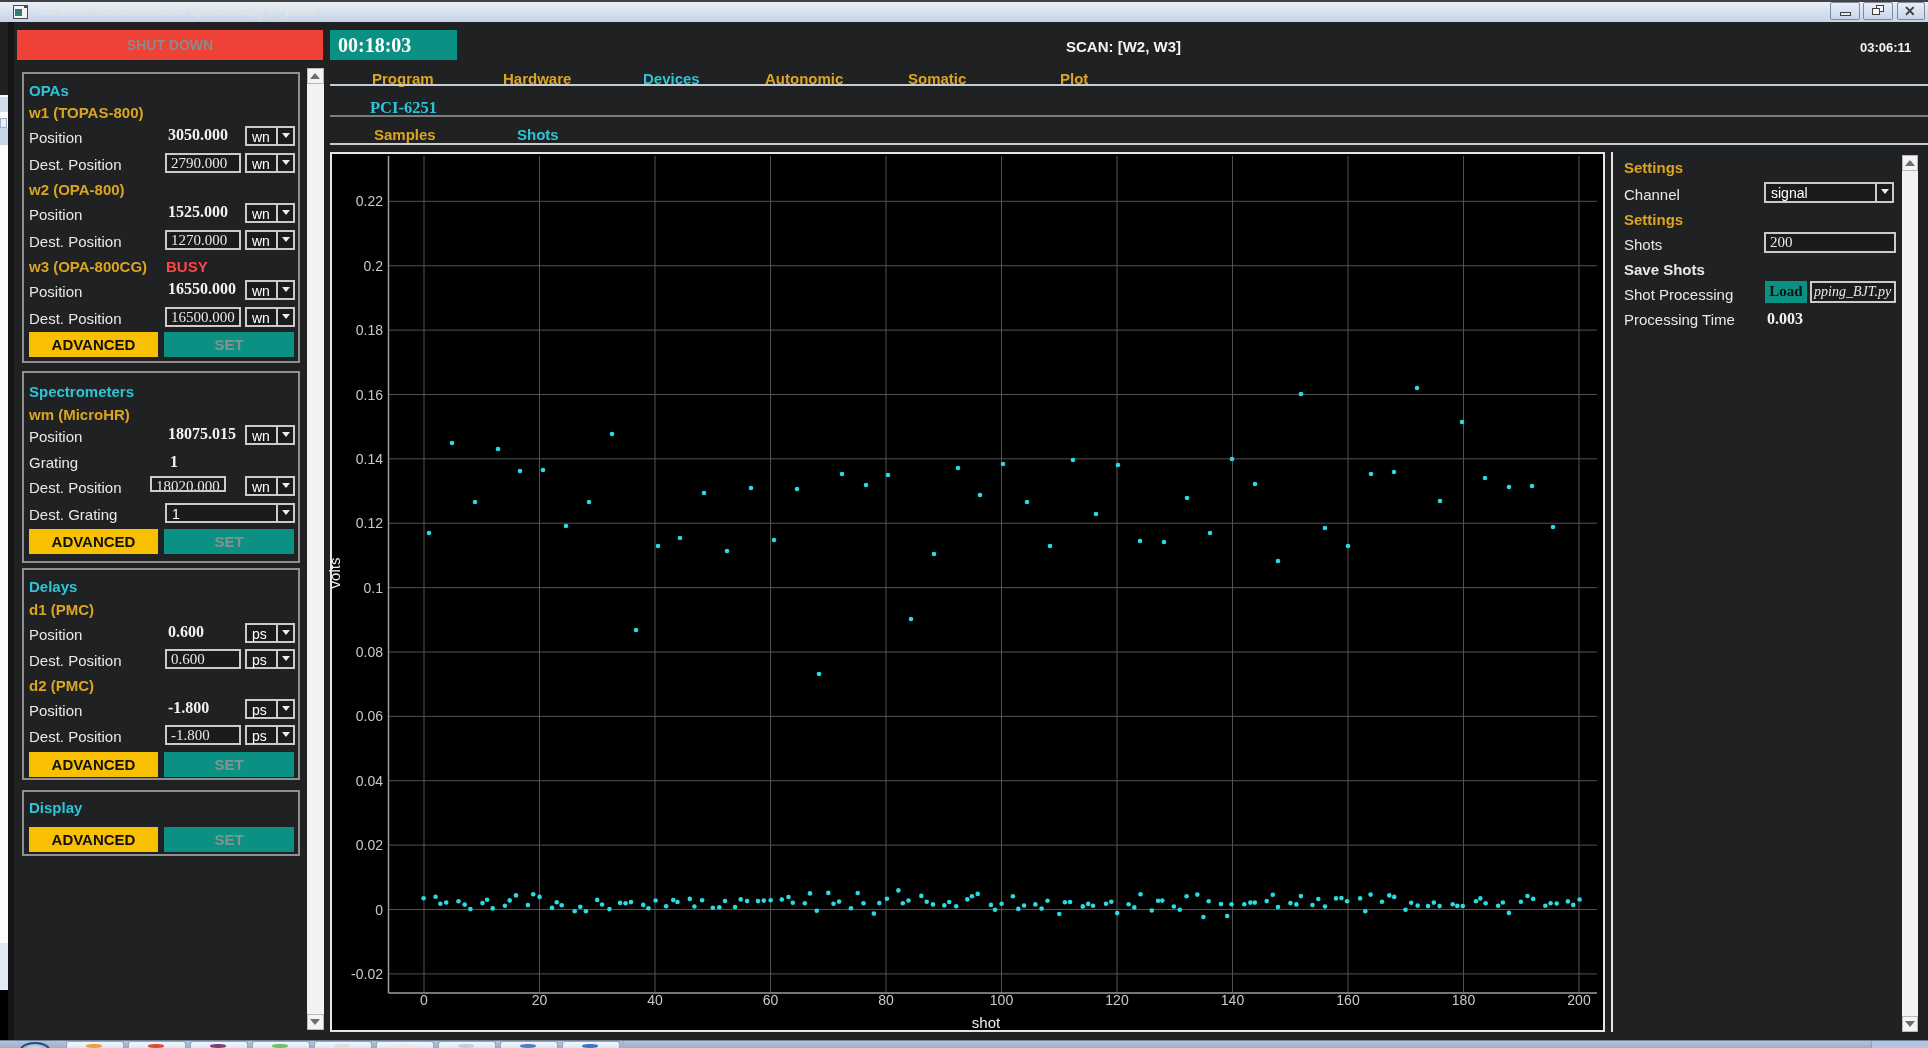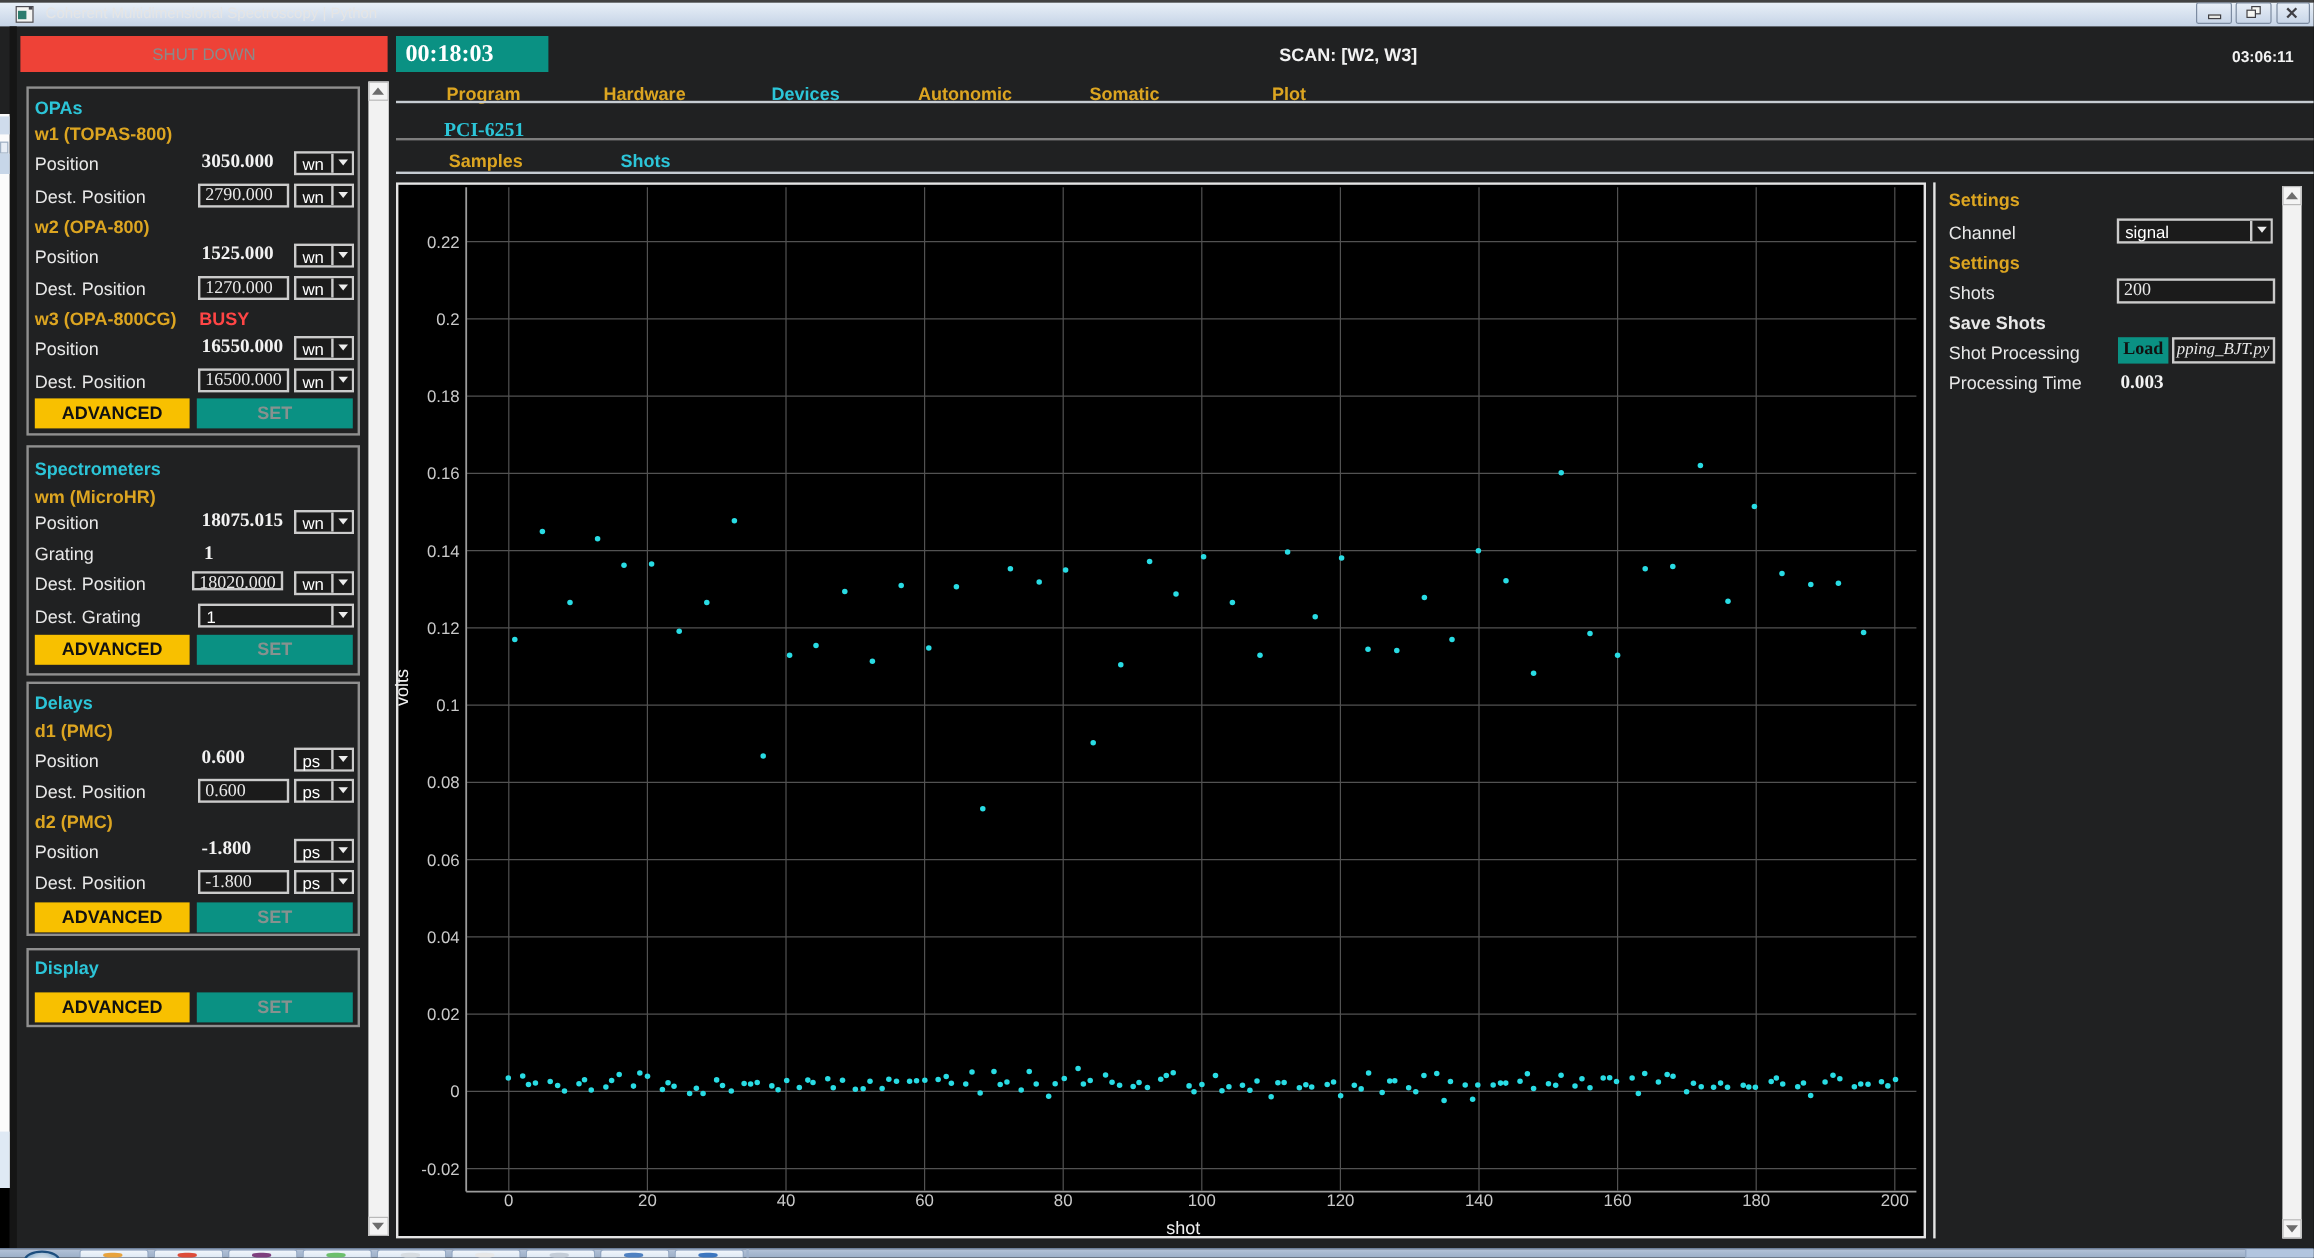--- a/index.html
+++ b/index.html
@@ -43,26 +43,26 @@
 <div class="abs" style="left:1904px;top:3px;width:14px;height:15px;color:#3f3f45;font-weight:bold;font-size:14px;">✕</div>
 
 <div class="abs" style="left:8px;top:22px;width:6px;height:1018px;background:#151515;"></div>
 <div class="abs" style="left:0;top:95px;width:8px;height:895px;background:#fbfbfb;"></div>
 <div class="abs" style="left:0;top:97px;width:8px;height:15px;background:#cfdcec;"></div>
 <div class="abs" style="left:0;top:118px;width:7px;height:10px;background:#e8eef6;border:1px solid #9fb0c4;"></div>
 <div class="abs" style="left:0;top:128px;width:8px;height:17px;background:#c7d6e8;"></div>
 <div class="abs" style="left:0;top:943px;width:8px;height:47px;background:#dfe9f4;"></div>
 <div class="abs" style="left:0;top:990px;width:8px;height:50px;background:#000;"></div>
 
-<div class="abs" style="left:17px;top:30px;width:306px;height:30px;background:#ee4237;color:#8a8a8a;font-weight:normal;font-size:14px;text-align:center;line-height:30px;">SHUT DOWN</div>
+<div class="abs" style="left:17px;top:30px;width:306px;height:30px;background:#ee4237;color:#8a8a8a;font-weight:bold;font-size:14px;text-align:center;line-height:30px;">SHUT DOWN</div>
 <div class="abs serifv" style="left:330px;top:30px;width:127px;height:30px;background:#0a9183;color:#fff;font-weight:bold;font-size:20px;padding-left:8px;line-height:31px;">00:18:03</div>
 <div class="abs" style="left:1066px;top:38px;font-size:15px;font-weight:bold;color:#f2f2f2;">SCAN: [W2, W3]</div>
 <div class="abs" style="left:1860px;top:40px;font-size:13px;font-weight:bold;color:#f2f2f2;">03:06:11</div>
 
-<div class="lbl gold" style="left:372px;top:70px;">Program</div>
+<div class="lbl gold" style="left:372px;top:70px;text-decoration:underline;">Program</div>
 <div class="lbl gold" style="left:503px;top:70px;">Hardware</div>
 <div class="lbl cyan" style="left:643px;top:70px;">Devices</div>
 <div class="lbl gold" style="left:765px;top:70px;">Autonomic</div>
 <div class="lbl gold" style="left:908px;top:70px;">Somatic</div>
 <div class="lbl gold" style="left:1060px;top:70px;">Plot</div>
 <div class="abs" style="left:330px;top:84px;width:1598px;height:2px;background:#c6ccd2;"></div>
 <div class="abs serifv" style="left:370px;top:98px;font-size:16.5px;font-weight:bold;color:#2cc5d8;">PCI-6251</div>
 <div class="abs" style="left:330px;top:115px;width:1598px;height:2px;background:#7e7e7e;"></div>
 <div class="lbl gold" style="left:374px;top:126px;">Samples</div>
 <div class="lbl cyan" style="left:517px;top:126px;">Shots</div>
@@ -117,21 +117,21 @@
 <div class="lbl gold" style="left:29px;top:406px;">wm (MicroHR)</div>
 <div class="lbl " style="left:29px;top:428px;">Position</div>
 <div class="value" style="left:168px;top:425px;width:71px;text-align:left;overflow:hidden;">18075.015</div>
 <div class="combo" style="left:245px;top:425px;width:50px;height:20px;">
     <span class="txt">wn</span>
     <span class="btn"></span>
   </div>
 <div class="lbl " style="left:29px;top:454px;">Grating</div>
 <div class="abs serifv" style="left:170px;top:453px;font-size:16px;font-weight:bold;color:#f2f2f2;">1</div>
 <div class="lbl " style="left:29px;top:479px;">Dest. Position</div>
-<div class="inputbox" style="left:160px;top:476px;width:76px;height:16px;">18020.000</div>
+<div class="inputbox" style="left:150px;top:476px;width:76px;height:16px;">18020.000</div>
 <div class="combo" style="left:245px;top:476px;width:50px;height:20px;">
     <span class="txt">wn</span>
     <span class="btn"></span>
   </div>
 <div class="lbl " style="left:29px;top:506px;">Dest. Grating</div>
 <div class="combo" style="left:165px;top:503px;width:130px;height:20px;">
     <span class="txt">1</span>
     <span class="btn"></span>
   </div>
 <div class="advbtn" style="left:29px;top:529px;width:129px;height:25px;line-height:25px;">ADVANCED</div>

